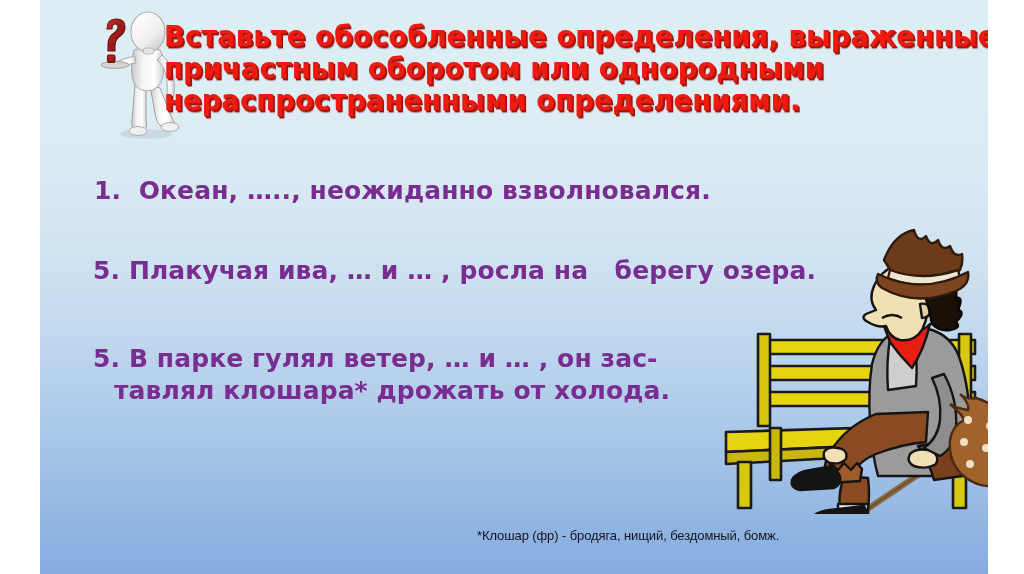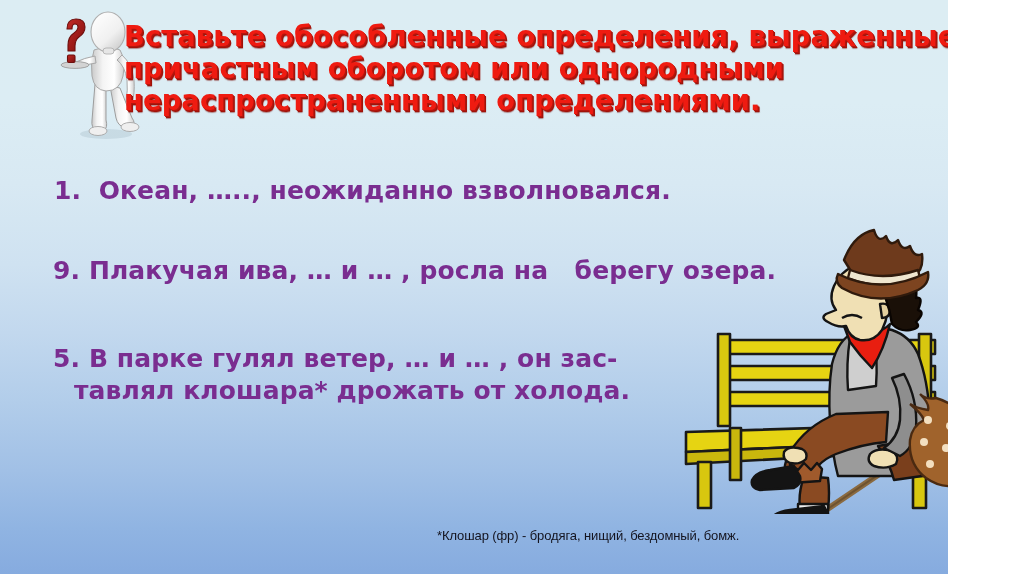--- a/index.html
+++ b/index.html
@@ -18,20 +18,21 @@
         #dcedf3 0%,
         #dcedf4 18%,
         #d8e9f3 32%,
         #cfe2f1 46%,
         #c2d8ee 58%,
         #b2cdea 70%,
         #a1c0e6 82%,
         #90b4e2 92%,
         #86abdf 100%);
     font-family: "DejaVu Sans", sans-serif;
+    margin-left: 40px;
     -webkit-font-smoothing: antialiased;
   }
 
   
   .title-block {
     position: absolute;
     left: 124px;
     top: 20px;
     width: 790px;
   }
@@ -161,21 +162,21 @@
   </div>
 
   <div class="title-block">
     <div class="title-line">Вставьте обособленные определения, выраженные</div>
     <div class="title-line">причастным оборотом или однородными</div>
     <div class="title-line">нераспространенными определениями.</div>
   </div>
 
   <div class="tasks">
     <div class="task task-1">1.  Океан, ….., неожиданно взволновался.</div>
-    <div class="task task-2">9. Плакучая ива, … и … , росла на   берегу озера.</div>
+    <div class="task task-2">5. Плакучая ива, … и … , росла на   берегу озера.</div>
     <div class="task task-3">5. В парке гулял ветер, … и … , он зас-</div>
     <div class="task task-3b">тавлял клошара* дрожать от холода.</div>
   </div>
 
   <div class="footnote">*Клошар (фр) - бродяга, нищий, бездомный, бомж.</div>
 
   <div class="tramp-scene">
     <svg viewBox="0 0 346 300" width="346" height="300">
 
       <g stroke="#1a1a1a" stroke-width="2.6" stroke-linejoin="round">

